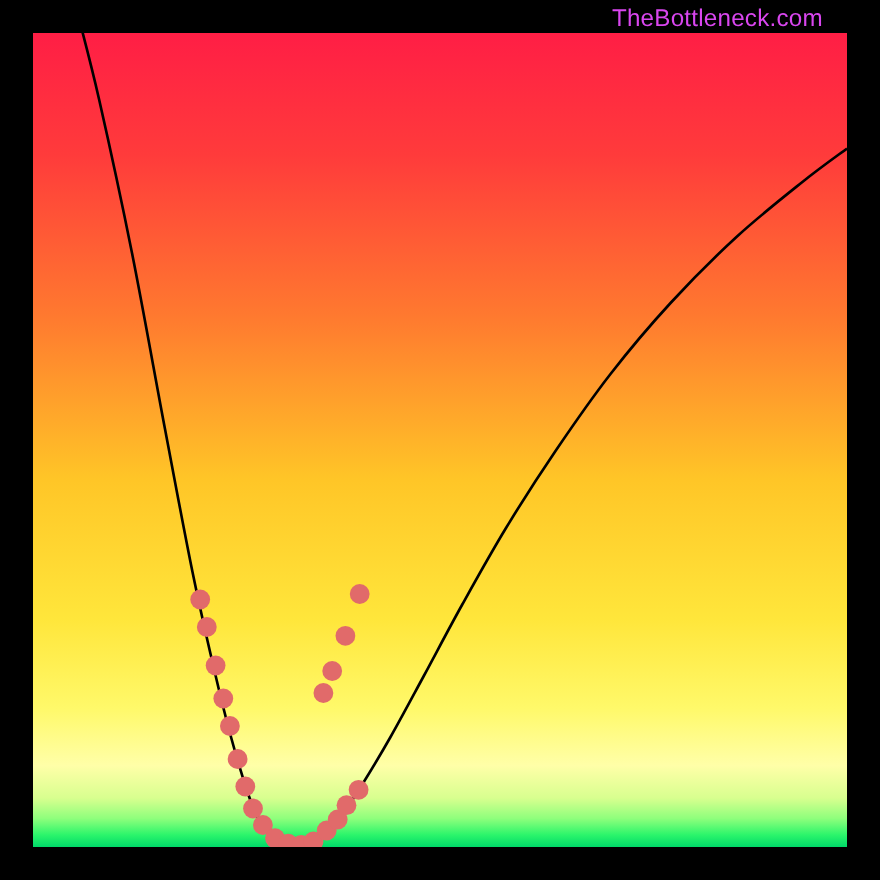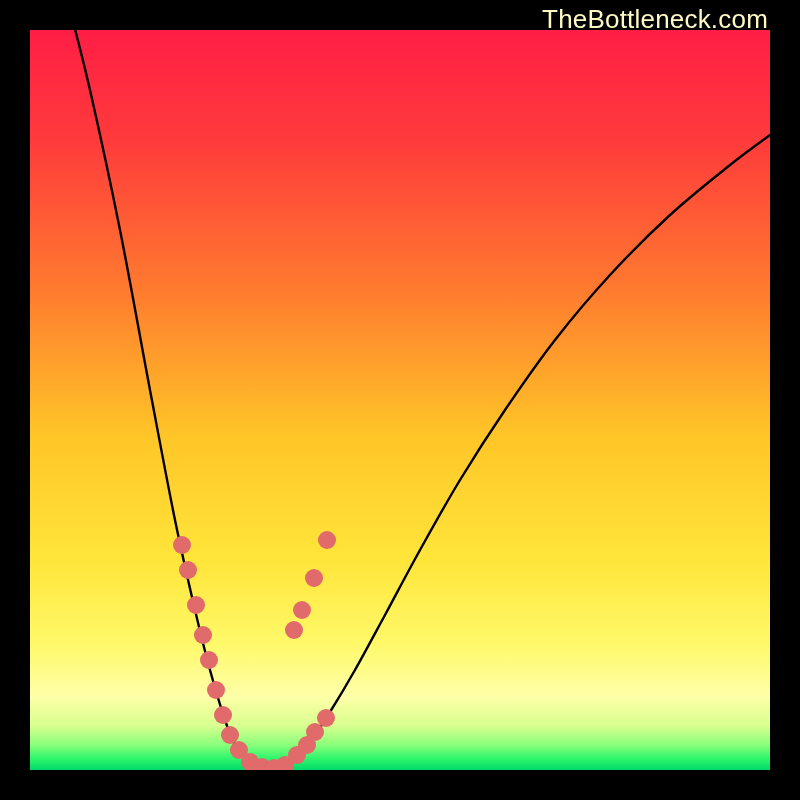--- a/index.html
+++ b/index.html
@@ -20,24 +20,24 @@
     position: absolute;
     left: 30px;
     top: 30px;
     width: 740px;
     height: 740px;
     overflow: hidden;
   }
   .watermark {
     position: absolute;
     top: 4px;
-    right: 32px;
+    right: 52px;
     font-family: Arial, Helvetica, sans-serif;
-    font-size: 26px;
-    color: #fef9c3;
+    font-size: 22px;
+    color: #d946ef;
     letter-spacing: 0.2px;
     font-weight: 500;
   }
   svg.curve {
     position: absolute;
     left: 0; top: 0;
     width: 100%; height: 100%;
     overflow: visible;
   }
 </style>

